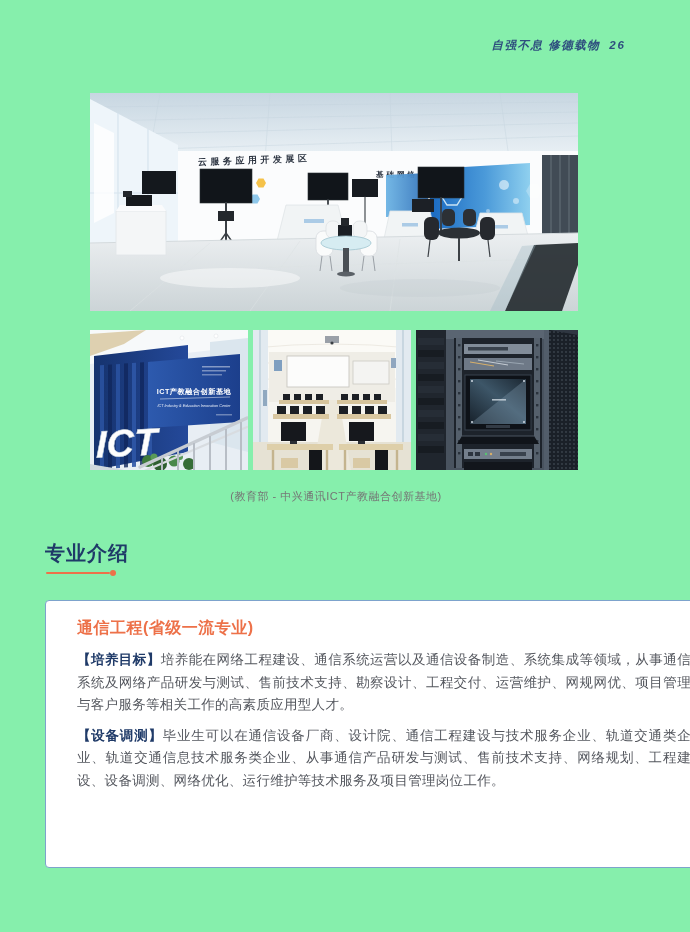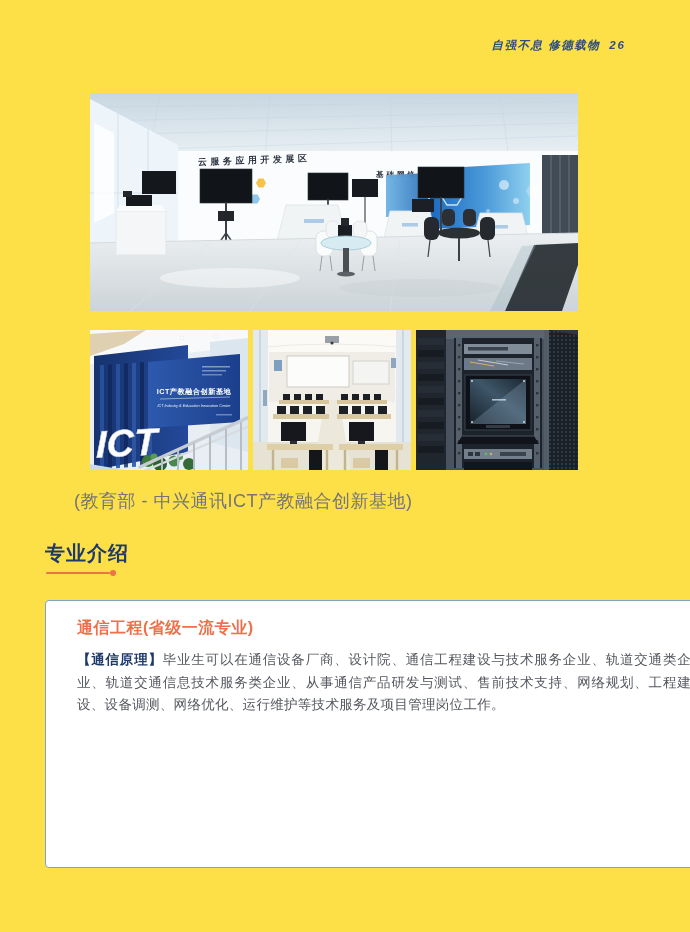--- a/index.html
+++ b/index.html
@@ -1,39 +1,39 @@
 <!DOCTYPE html>
 <html><head>
 <meta charset="utf-8">
 <style>
   * { box-sizing: border-box; }
   html,body { margin:0; padding:0; }
   body {
     width:690px; height:932px; background:#ffffff;
     font-family:"Liberation Sans","DejaVu Sans",sans-serif;
   }
-  .page { position:relative; width:690px; height:932px; background:#fde047; overflow:hidden; }
+  .page { position:relative; width:690px; height:932px; background:#86efac; overflow:hidden; }
 
   .header {
     position:absolute; top:38px; right:64px;
     font-size:11.5px; font-weight:bold; font-style:italic;
     color:#2E4E7E; letter-spacing:1.5px; white-space:nowrap;
   }
   .header .pagenum { margin-left:9px; letter-spacing:2px; }
 
   figure { margin:0; padding:0; line-height:0; }
   .main-photo { position:absolute; left:90px; top:93px; width:488px; height:218px; }
   .photo-row { position:absolute; left:90px; top:330px; width:400px; height:140px; display:flex; gap:5px; }
   .ph1 { width:158px; height:140px; }
   .ph2 { width:158px; height:140px; }
   .ph3 { width:162px; height:140px; }
 
   .caption {
-    position:absolute; left:74px; top:489px; width:488px;
-    text-align:left; font-size:18px; color:#757575; letter-spacing:0.5px;
+    position:absolute; left:92px; top:489px; width:488px;
+    text-align:center; font-size:11px; color:#757575; letter-spacing:0.5px;
   }
 
   .section-title {
     position:absolute; left:45px; top:540px; margin:0;
     font-size:20px; font-weight:bold; color:#1F3A68; letter-spacing:1px;
   }
   .title-underline {
     position:absolute; left:46px; top:572px; width:64px; height:2px;
     background:#ED7149; border-radius:1px;
   }
@@ -461,16 +461,17 @@
     </figure>
   </div>
 
   <div class="caption">(教育部 - 中兴通讯ICT产教融合创新基地)</div>
 
   <h2 class="section-title">专业介绍</h2>
   <div class="title-underline"></div>
 
   <div class="major-card">
     <h3 class="major-title">通信工程(省级一流专业)</h3>
-    <p><span class="para-label">【通信原理】</span><span>毕业生可以在通信设备厂商、设计院、通信工程建设与技术服务企业、轨道交通类企业、轨道交通信息技术服务类企业、从事通信产品研发与测试、售前技术支持、网络规划、工程建设、设备调测、网络优化、运行维护等技术服务及项目管理岗位工作。</span></p>
+    <p><span class="para-label">【培养目标】</span><span>培养能在网络工程建设、通信系统运营以及通信设备制造、系统集成等领域，从事通信系统及网络产品研发与测试、售前技术支持、勘察设计、工程交付、运营维护、网规网优、项目管理与客户服务等相关工作的高素质应用型人才。</span></p>
+    <p><span class="para-label">【设备调测】</span><span>毕业生可以在通信设备厂商、设计院、通信工程建设与技术服务企业、轨道交通类企业、轨道交通信息技术服务类企业、从事通信产品研发与测试、售前技术支持、网络规划、工程建设、设备调测、网络优化、运行维护等技术服务及项目管理岗位工作。</span></p>
   </div>
 
 </div>
 
 </body></html>

